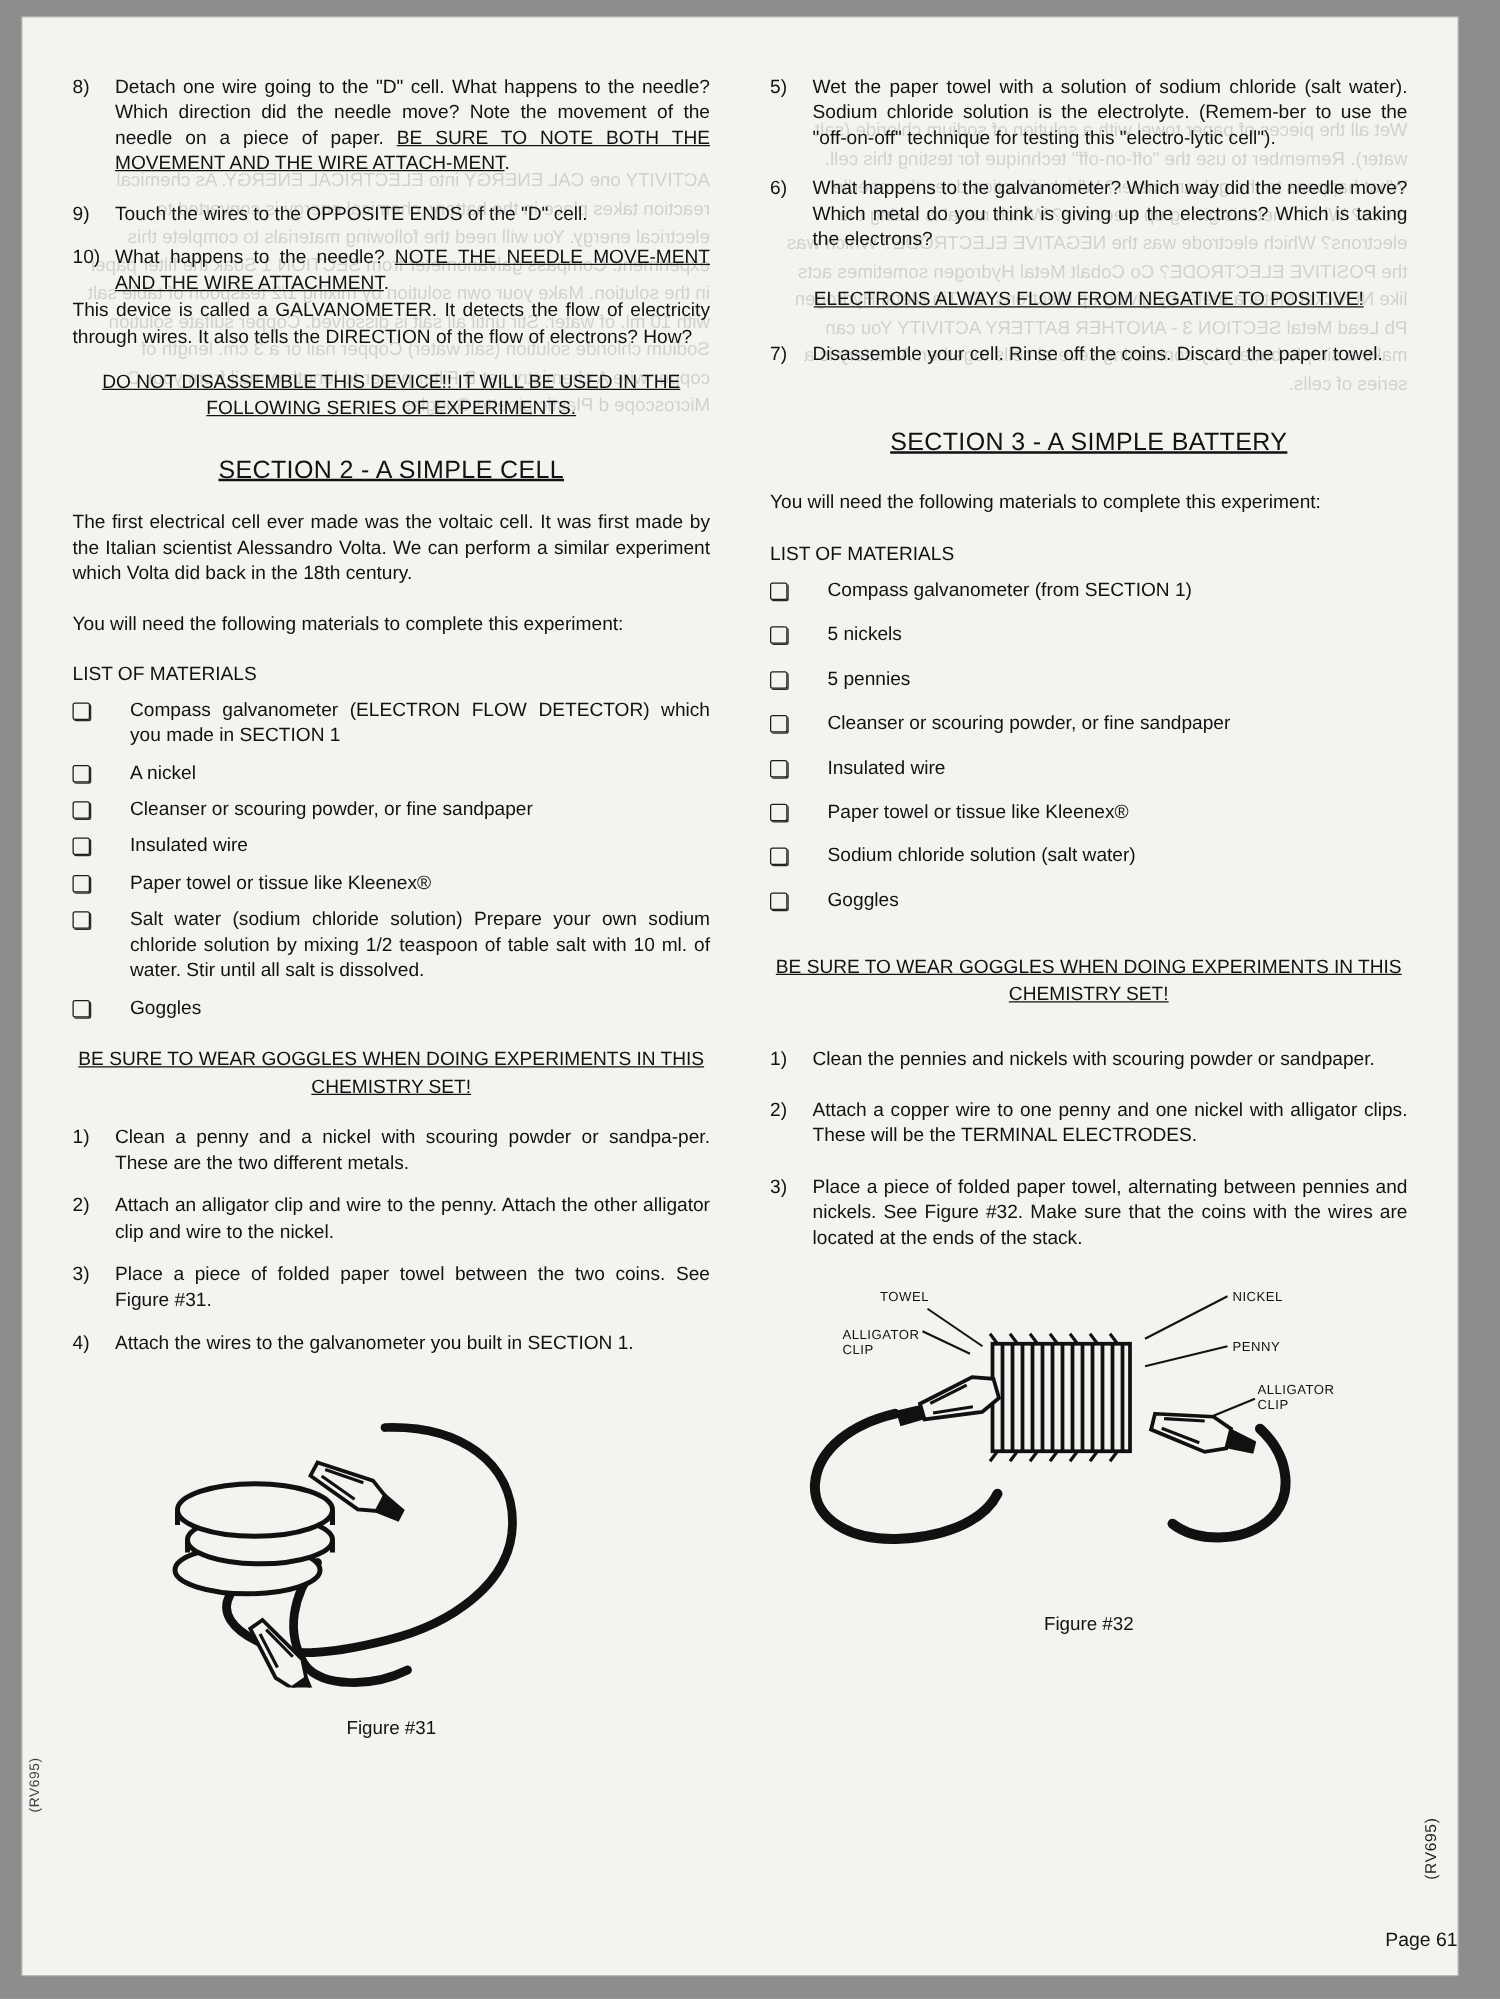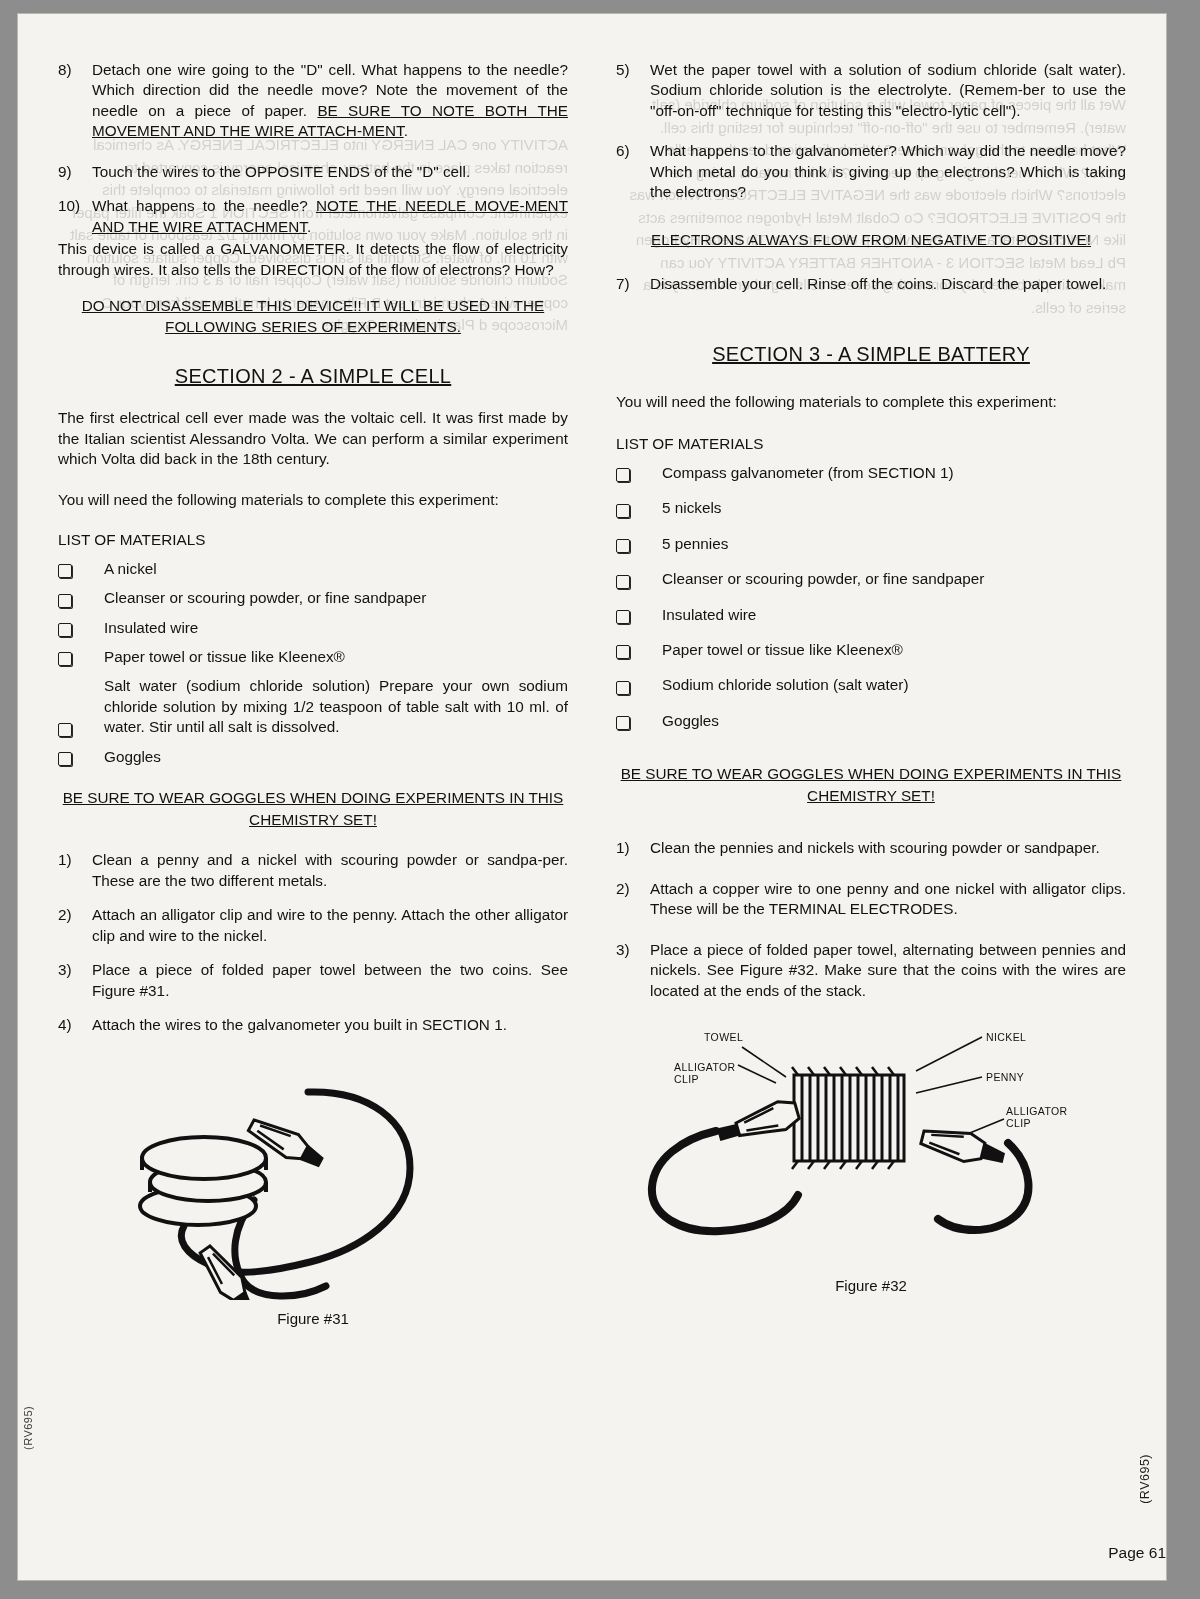--- a/index.html
+++ b/index.html
@@ -69,21 +69,21 @@
     text-decoration: underline;
     margin: 26px 0 18px 0;
     font-size: 20px;
     letter-spacing: .3px;
   }
   .para { margin-bottom: 14px; }
   .mat-title { margin-bottom: 8px; }
   .mat {
     display: flex;
     margin-bottom: 9px;
-    align-items: flex-end;
+    align-items: flex-start;
   }
   .mat .box {
     flex: 0 0 24px;
     width: 24px;
     height: 15px;
     position: relative;
     margin-top: 3px;
   }
   .mat .box i {
     display: block;
@@ -99,21 +99,21 @@
   }
   .goggles-warn {
     text-align: center;
     text-decoration: underline;
     margin: 20px 0 20px 0;
     line-height: 1.4;
   }
   .figcap {
     text-align: center;
     font-size: 15px;
-    margin-top: 9px;
+    margin-top: 23px;
   }
   .pagenum {
     position: absolute;
     left: 0;
     right: 0;
     bottom: 18px;
     text-align: right;
     font-size: 15.5px;
     color: #141414;
   }
@@ -200,20 +200,26 @@
 
         <div class="sect-head">SECTION  2  - A SIMPLE CELL</div>
 
         <div class="para">The first electrical cell ever made was the voltaic cell.  It was first made by the Italian scientist Alessandro Volta.  We can perform a similar experiment which Volta did back in the 18th century.</div>
 
         <div class="para" style="margin-top:20px">You will need the following materials to complete this experiment:</div>
 
         <div class="mat-title" style="margin-top:20px">LIST OF MATERIALS</div>
 
         <div>
+          <div class="mat">
+              <div class="box">
+                <i></i>
+              </div>
+              <div class="m">Compass galvanometer (ELECTRON FLOW DETECTOR) which you made in SECTION 1</div>
+            </div>
           <div class="mat">
               <div class="box">
                 <i></i>
               </div>
               <div class="m">A nickel</div>
             </div>
           <div class="mat">
               <div class="box">
                 <i></i>
               </div>

